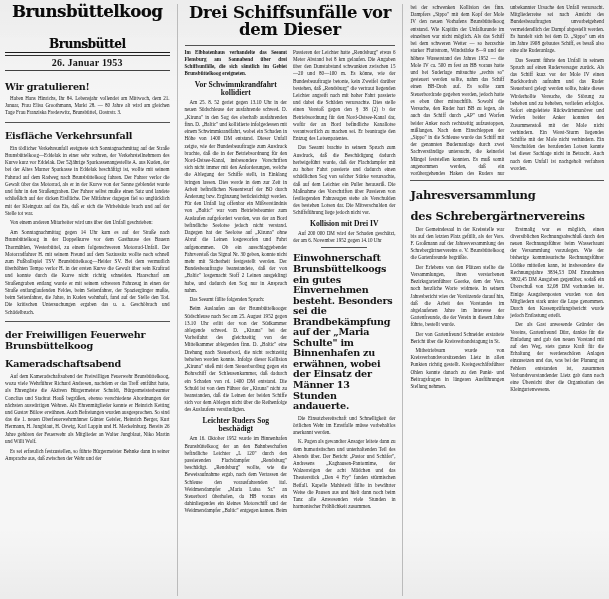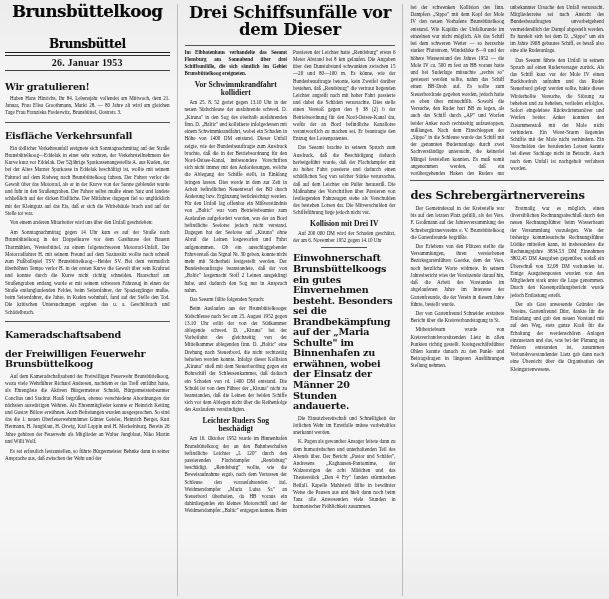--- a/index.html
+++ b/index.html
@@ -163,22 +163,22 @@
 
     <div class="hr-thin"></div>
 
     <h2 class="hl">Eisfläche Verkehrsunfall</h2>
     <p class="body">Ein tödlicher Verkehrsunfall ereignete sich Sonntagnachmittag auf der Straße Brunsbüttelkoog—Eddelak in einer sehr wahren, der Verkehrsteilnehmern des Kurve kurz vor Eddelak. Der 52jährige Sparkassenangestellte A. aus Kuden, der bei der Altes Marner Sparkasse in Eddelak beschäftigt ist, wollte mit seinem Fahrrad auf dem Radweg nach Brunsbüttelkoog fahren. Der Fahrer verlor die Gewalt über das Motorrad, als er in der Kurve von der Sonne geblendet wurde und fuhr in den Straßengraben. Der Fahrer selbst mußte einen Satz und landete schließlich auf der dicken Eisfläche. Der Mitfahrer dagegen fiel so unglücklich mit der Kleingutz auf das Eis, daß er sich die Wirbelsäule brach und auf der Stelle tot war.</p>
     <p class="body">Von einem anderen Mitarbeiter wird uns über den Unfall geschrieben:</p>
     <p class="body">Am Sonntagnachmittag gegen 14 Uhr kam es auf der Straße nach Brunsbüttelkoog in der Doppelkurve vor dem Gasthause des Bauern Thormählen, Westerbüttel, zu einem folgenschweren Motorrad-Unfall. Der Motorradfahrer H. mit seinem Freund auf dem Soziussitz wollte noch schnell zum Fußballspiel TSV Brunsbüttelkoog—Heider SV. Bei dem vermutlich überhöhten Tempo verlor H. in der ersten Kurve die Gewalt über sein Kraftrad und konnte durch die Kurve nicht richtig schneiden. Haarscharf am Straßengraben entlang wurde er mit seinem schweren Fahrzeug in einen der Straße entlanglaufenden Feldes, beim Seitenfahrer, der Spaziergänger mußte, beim Seitenfahrer, die Jahre, in Kuden wohnhaft, fand auf der Stelle den Tod. Die kritischen Untersuchungen ergaben das u. a. Geschöbrach und Schädelbruch.</p>
 
     <div class="hr-thin"></div>
 
+    <h2 class="hl">der Freiwilligen Feuerwehr Brunsbüttelkoog</h2>
     <h2 class="hl">Kameradschaftsabend</h2>
-    <h2 class="hl">der Freiwilligen Feuerwehr Brunsbüttelkoog</h2>
     <p class="body">Auf dem Kameradschaftsabend der Freiwilligen Feuerwehr Brunsbüttelkoog, wozu viele Wehrführer Richard Andresen, nachdem er das Treff entführt hatte, als Ehrengäste die Aktiven Bürgermeister Schuldt, Bürgermeisterbeamter Conclius und Stadtrat Houß begrüßen, ebenso verschiedene Abordnungen der nächsten auswärtigen Wehren. Als Ehrenmitglieder konnte er Heinrich Ketting und Gustav Bülow erwähnen. Auch Befreiungen wurden ausgesprochen. So sind das die 1. neuen Oberfeuerwehrmänner Günter Geisler, Heinrich Berger, Kurt Hermann, H. Jungblaut, H. Oswig, Karl Lappin und H. Meckelnburg. Bereits 26 Jahre gehören der Feuerwehr als Mitglieder an Walter Jungblaut, Niko Martin und Willi Wolf.</p>
     <p class="body">Es sei erfreulich festzustellen, so führte Bürgermeister Behnke dann in seiner Ansprache aus, daß zwischen der Wehr und der</p>
 
     <div class="fill"></div>
   </div>
 
   <div class="rule-v"></div>
 
   <div class="col col-mid">
 
@@ -192,39 +192,40 @@
       <p class="body">Das Seeamt fällte folgenden Spruch:</p>
       <p class="body">Beim Auslaufen aus der Brunsbüttelkooger Südschleuse nach Sec am 25. August 1952 gegen 13.10 Uhr erlitt der von der Südkammer ablegende schwed. D. „Kiruna" bei der Vorbeifahrt des gleichzeitig von der Mittelkammer ablegenden finn. D. „Baltic" eine Drehung nach Steuerbord, die nicht rechtzeitig behoben werden konnte. Infolge dieser Kollision „Kiruna" stieß mit dem Steuerbordbug gegen ein Bohrschiff der Schleusenkammer, daß dadurch ein Schaden von rd. 1400 DM entstand. Die Schuld ist von dem Führer der „Kiruna" nicht zu beanstanden, daß die Leinen der beiden Schiffe sich vor dem Ablegen nicht über die Reihenfolge des Auslaufens verständigten.</p>
       <h3 class="subhl">Leichter Ruders Sog beschädigt</h3>
       <p class="body">Am 16. Oktober 1952 wurde im Binnenhafen Brunsbüttelkoog der an den Bahnbeschaften befindliche Leichter „L 120" durch den passierenden Flachdampfer „Rendsburg" beschädigt. „Rendsburg" wollte, wie die Beweisaufnahme ergab, nach dem Vertassen der Schleuse den vorausfahrenden ital. Weidmendampfer „Maria Luisa Sr." an Steuerbord überholen, da HB voraus ein dahinliegendes ein kleines Motorschiff und der Weidmendampfer „Baltic" entgegen kamen. Beim Passieren der Leichter hatte „Rendsburg" etwas 6 Meter Abstand bei 8 km gelaufen. Die Angaben über den Dunstabstand schwankten zwischen 15—20 und 80—100 m. Es könne, wie der Bundesbeauftragte betonte, kein Zweifel darüber bestehen, daß „Rendsburg" die vertraut liegenden Leichter angreift nach mit hoher Fahrt passierte und dabei die Schäden verursachte. Dies stelle einen Verstoß gegen den § 38 (2) b der Betriebsordnung für den Nord-Ostsee-Kanal dar, wofür der an Bord befindliche Kanallotse verantwortlich zu machen sei. Er beantragte den Entzug des Lotsenpatentes.</p>
       <p class="body">Das Seeamt brachte in seinem Spruch zum Ausdruck, daß die Beschädigung dadurch herbeigeführt wurde, daß der Flachdampfer mit zu hoher Fahrt passierte und dadurch einen schädlichen Sog von solcher Stärke verursachte, daß auf dem Leichter ein Puller herausriß. Die Maßnahme des Vorschriften über Passieren von festliegenden Fahrzeugen stehe als Verschulden des bestehen Lotsen dar. Die Mitverschulden der Schiffsführung liege jedoch nicht vor.</p>
       <h3 class="subhl">Kollision mit Drei IV</h3>
       <p class="body">Auf 200 000 DM wird der Schaden geschätzt, der am 6. November 1952 gegen 14.10 Uhr</p>
 
       <div class="hr-short"></div>
 
-      <h2 class="hl">Einwohnerschaft Brunsbüttelkoogs ein gutes Einvernehmen besteht. Besonders sei die Brandbekämpfung auf der „Maria Schulte" im Binnenhafen zu erwähnen, wobei der Einsatz der Männer 20 Stunden andauerte.</h2>
+      <h2 class="hl">Einwohnerschaft Brunsbüttelkoogs ein gutes Einvernehmen besteht. Besonders sei die Brandbekämpfung auf der „Maria Schulte" im Binnenhafen zu erwähnen, wobei der Einsatz der Männer 13 Stunden andauerte.</h2>
       <p class="body">Die Einsatzbereitschaft und Schnelligkeit der örtlichen Wehr im Ernstfalle müsse vorbehaltlos anerkannt werden.</p>
       <p class="body">K. Pagen als gewandter Ansager leitete dann zu dem humoristischen und unterhaltenden Teil des Abends über. Der Bericht „Pastor und Schäfer", Andresens „Kaghausen-Pantomime, der Walzerreigen der acht Mädchen und das Theaterstück „Den 4 Fry" fanden stürmischen Beifall. Kapelle Mahlstedt fällte in bewährter Weise die Pausen aus und hielt dann noch beim Tanz alle Anwesenden viele Stunden in harmonischer Fröhlichkeit zusammen.</p>
     </div>
 
     <div class="fill"></div>
   </div>
 
   <div class="rule-v"></div>
 
   <div class="col col-right">
 
     <div class="cols2">
       <p class="body noind">bei der schwenken Kollision des finn. Dampfers „Sippo" mit dem Kopf der Mole IV den neuen Vorhafens Brunsbüttelkoog entstand. Wie Kapitän der Unfallurunde im einzelnen war nicht möglich. Als das Schiff bei dem schweren Wetter — so herzschie starker Fluttstrom, Windstärke 8—9 und der höhere Wasserstand des Jahres 1952 — die Mole IV ca. 500 m fest an BB voraus hatte und bei Suderlage mitsuchte „rechts so" gesteuert werden sollte, nahm das Schiff einen BB-Droh auf. Es sollte zum Steuerbordrade gegeben werden, jedoch hatte es eben über mitsuchfilb. Sowohl die Versuche, den Ruder hart BB zu legen, als auch das Schiff durch „AP" und Worfen beider Anker noch rechtzeitig aufzustoppen, mißlangen. Nach dem Einschleppen der „Sippo" in die Schleuse wurde das Schiff mit der genannten Budernanlage durch zwei Sachverständige untersucht, die keinerlei Mängel feststellen konnten. Es muß somit angenommen werden, daß ein vorübergehendes Haken des Ruders nur unbekannter Ursache den Unfall verursacht. Mitgliederreise sei nach Ansicht des Bundesbeauftragten unvorbeigehend vermeidendlich der Dampf abgestellt werden. Es handelt sich bei dem D. „Sippo" um ein im Jahre 1908 gebautes Schiff, es besaß also eine alte Ruderanlage.</p>
       <p class="body">Das Seeamt führte den Unfall in seinem Spruch auf einen Ruderversager zurück. Als das Schiff kurz vor der Mole IV einen Backbordroh aufnahm und das Ruder Steuerbord gelegt werden sollte, hakte dieses Wirderhollte Versuche, die Störung zu beheben und zu beheben, verliefen erfolglos. Sofort eingeleitete Rückwärtsmanöver und Werfen beider Anker konnten den Zusammenstoß mit der Mole nicht verhindern. Ein Werst-Sturm liegendes Schiffte mit der Mole nicht verhindern. Ein Verschulden des berufenden Lotsen konnte bei dieser Sachlage nicht in Betracht. Auch nach dem Unfall ist nachgeholt verfahren worden.</p>
     </div>
 
     <div class="hr-thin"></div>
 
+    <h2 class="hl big">Jahresversammlung</h2>
     <h2 class="hl big">des Schrebergärtnervereins</h2>
 
     <div class="cols2">
       <p class="body">Der Gemeindesaal in der Kreisstelle war bis auf den letzten Platz gefüllt, als der Vors. F. Großmann auf der Jahresversammlung des Schrebergärtnervereins e. V. Brunsbüttelkoog die Gartenfreunde begrüßte.</p>
       <p class="body">Der Erlebens von den Plätzen stellte die Versammlungen, ihren verstorbenen Bezirksgartenführer Goerke, dem der Vors. noch herzliche Worte widmete. In seinem Jahresbericht wies der Vorsitzende darauf hin, daß die Arbeit des Vorstandes im abgelaufenen Jahre im Interesse der Gartenfreunde, die der Verein in diesem Jahre führte, bestellt wurde.</p>
       <p class="body">Der von Gartenfreund Schneider erstattete Bericht über die Kreisverbandstagung in St.</p>
       <p class="body">Mitbetriebsam wurde von Kreisverbandsvorsitzenden Lietz in allen Punkten richtig gestellt. Kreisgeschäftsführer Ohlen konnte danach zu den Punkt- und Beitragsfragen in längeren Ausführungen Stellung nehmen.</p>
       <p class="body">Erstmalig war es möglich, einen diversiblichen Rechnungsabschluß durch den neuen Rechnungsführer beim Wasserbaunt der Versammlung vorzulegen. Wie der bisherige kommissarische Rechnungsführer Lüdtke mitteilen kann, ist insbesondere die Rechnungsjahre 3834,53 DM Einnahmen 3802,45 DM Ausgaben gegenüber, sodaß ein Überschuß von 32,08 DM vorhanden ist. Einige Ausgabenposten wurden von den Mitgliedern stark unter die Lupe genommen. Durch den Kassenprüfungsbericht wurde jedoch Entlastung erteilt.</p>
       <p class="body">Der als Gast anwesende Gründer des Vereins, Gartenfreund Dürr, dankte für die Einladung und gab den neuen Vorstand mit auf den Weg, stets ganze Kraft für die Erhaltung der werdenschören Anlagen einzusetzen und das, was bei der Planung an Fehlern entstanden ist, zusammen Verbandsvorstandender Lietz gab dann noch eine Übersicht über die Organisation des Kleingartenwesens.</p>
     </div>

